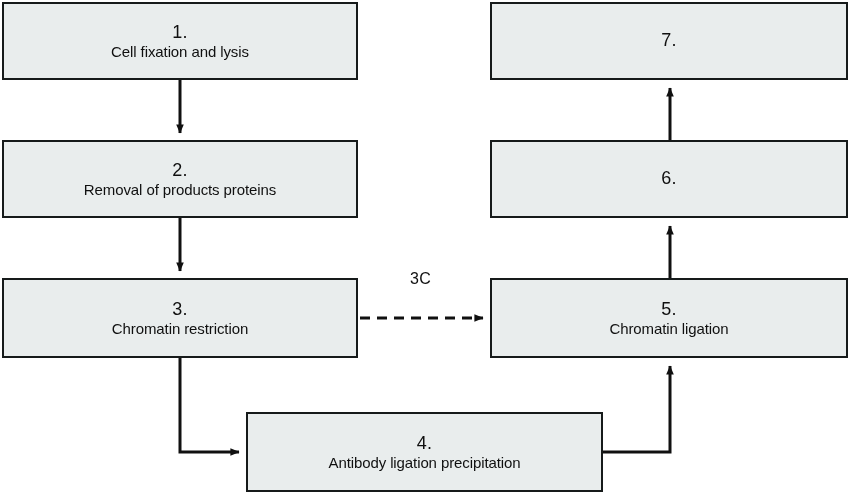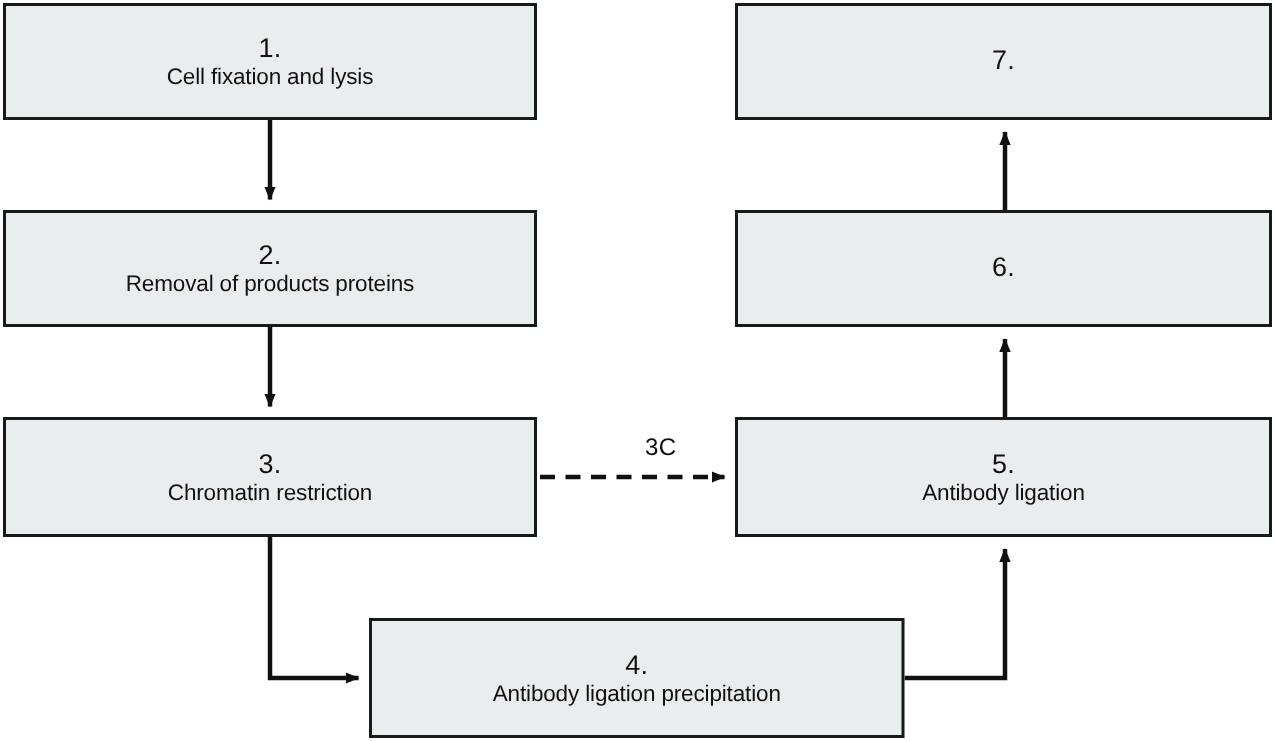--- a/index.html
+++ b/index.html
@@ -113,26 +113,26 @@
     <span class="lbl">Chromatin restriction</span>
   </div>
 
   <div class="node" style="left:246px; top:412px; width:357px; height:80px;">
     <span class="num">4.</span>
     <span class="lbl">Antibody ligation precipitation</span>
   </div>
 
   <div class="node" style="left:490px; top:278px; width:358px; height:80px;">
     <span class="num">5.</span>
-    <span class="lbl">Antibody ligation</span>
+    <span class="lbl">Chromatin ligation</span>
   </div>
 
   <div class="node" style="left:490px; top:140px; width:358px; height:78px;">
     <span class="num">6.</span>
   </div>
 
   <div class="node" style="left:490px; top:2px; width:358px; height:78px;">
     <span class="num">7.</span>
   </div>
 
-  <div class="edge-label" style="left:410px; top:290px;margin-left:20px;">3C</div>
+  <div class="edge-label" style="left:410px; top:270px;">3C</div>
 
 </div>
 
 </body></html>

